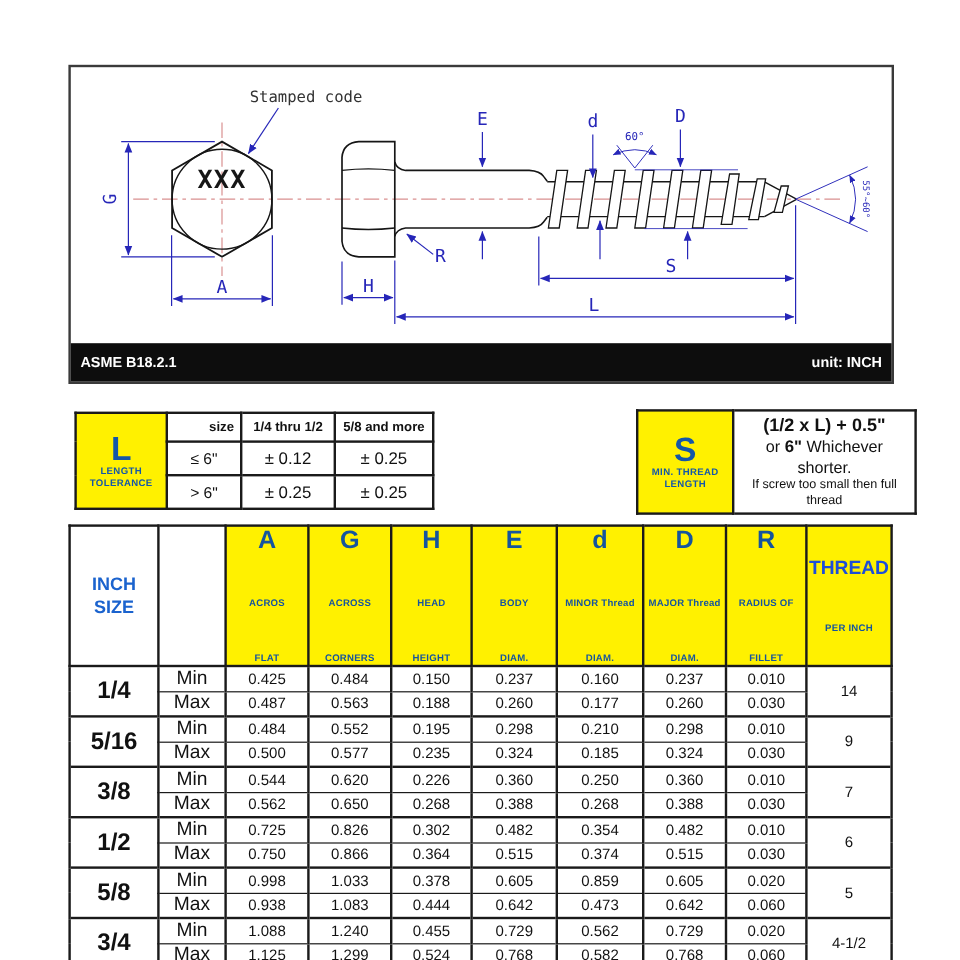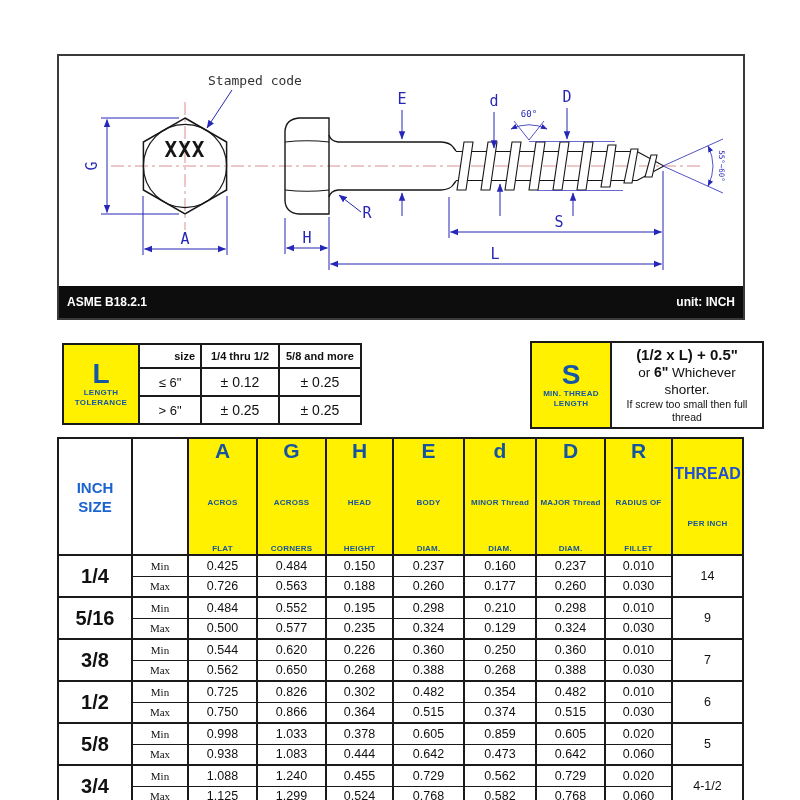--- a/index.html
+++ b/index.html
@@ -43,21 +43,21 @@
                        text-align:center; padding:0; box-sizing:border-box; }
   #spec { border:2px solid #1a1a1a; }
   #spec thead th { border-top-width:2px; border-bottom-width:2px; height:58px; vertical-align:middle; }
   #spec tr.grp-start td { border-top-width:2px; }
   .col-yellow { background:#fff100; }
   .col-yellow .sym { color:#15549e; font-weight:bold; font-size:21px; line-height:23px; }
   .col-yellow .sub { color:#15549e; font-weight:bold; font-size:8px; line-height:10px; letter-spacing:.2px;margin-top:36px; }
   .col-yellow .sym-thread { color:#1d4ed8; font-weight:bold; font-size:16px; line-height:18px; }
   .screwsize { color:#1b63ce; font-weight:bold; font-size:15px; line-height:19px; background:#fff; }
   #spec td.size { font-weight:bold; font-size:20px; }
-  #spec td.mm { font-size:11px; height:21px;font-family:Liberation Serif, serif; }
+  #spec td.mm { font-size:16px; height:21px; }
   #spec td.val { font-size:12.5px; }
   #spec td.tpi { font-size:12.5px; }
 </style>
 </head>
 <body>
 
 <div id="page">
 
   <div id="drawing-wrap">
     <svg id="drawing-svg" viewBox="0 0 684 237">
@@ -298,21 +298,21 @@
           <td class="val">0.484</td>
           <td class="val">0.150</td>
           <td class="val">0.237</td>
           <td class="val">0.160</td>
           <td class="val">0.237</td>
           <td class="val">0.010</td>
           <td class="tpi" rowspan="2">14</td>
         </tr>
         <tr>
           <td class="mm">Max</td>
-          <td class="val">0.726</td>
+          <td class="val">0.487</td>
           <td class="val">0.563</td>
           <td class="val">0.188</td>
           <td class="val">0.260</td>
           <td class="val">0.177</td>
           <td class="val">0.260</td>
           <td class="val">0.030</td>
         </tr>
         <tr class="grp-start">
           <td class="size" rowspan="2">5/16</td>
           <td class="mm">Min</td>
@@ -324,21 +324,21 @@
           <td class="val">0.298</td>
           <td class="val">0.010</td>
           <td class="tpi" rowspan="2">9</td>
         </tr>
         <tr>
           <td class="mm">Max</td>
           <td class="val">0.500</td>
           <td class="val">0.577</td>
           <td class="val">0.235</td>
           <td class="val">0.324</td>
-          <td class="val">0.129</td>
+          <td class="val">0.185</td>
           <td class="val">0.324</td>
           <td class="val">0.030</td>
         </tr>
         <tr class="grp-start">
           <td class="size" rowspan="2">3/8</td>
           <td class="mm">Min</td>
           <td class="val">0.544</td>
           <td class="val">0.620</td>
           <td class="val">0.226</td>
           <td class="val">0.360</td>

